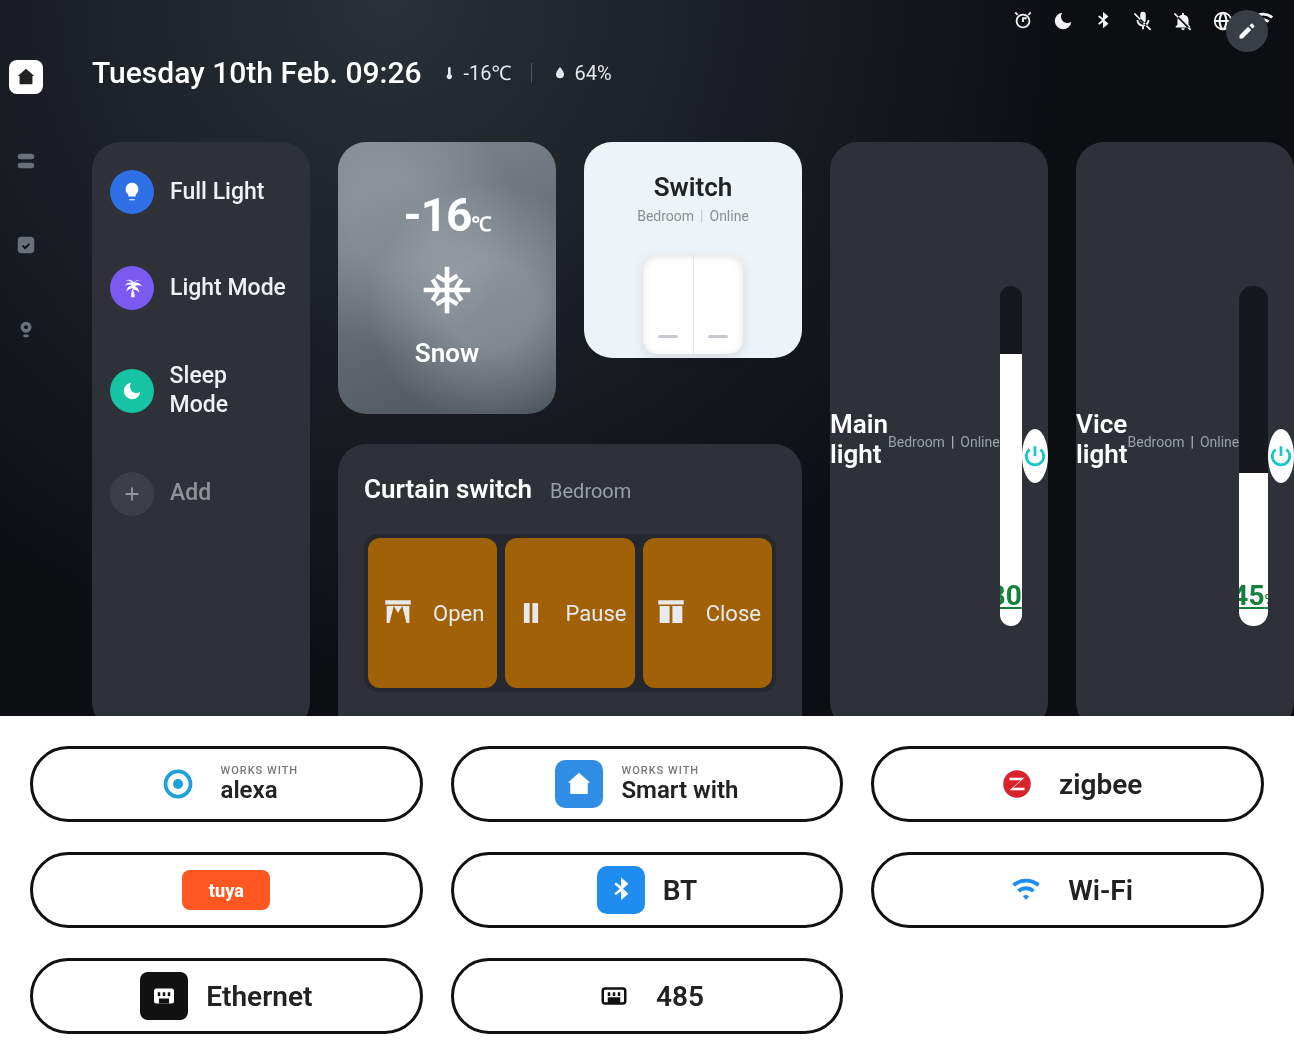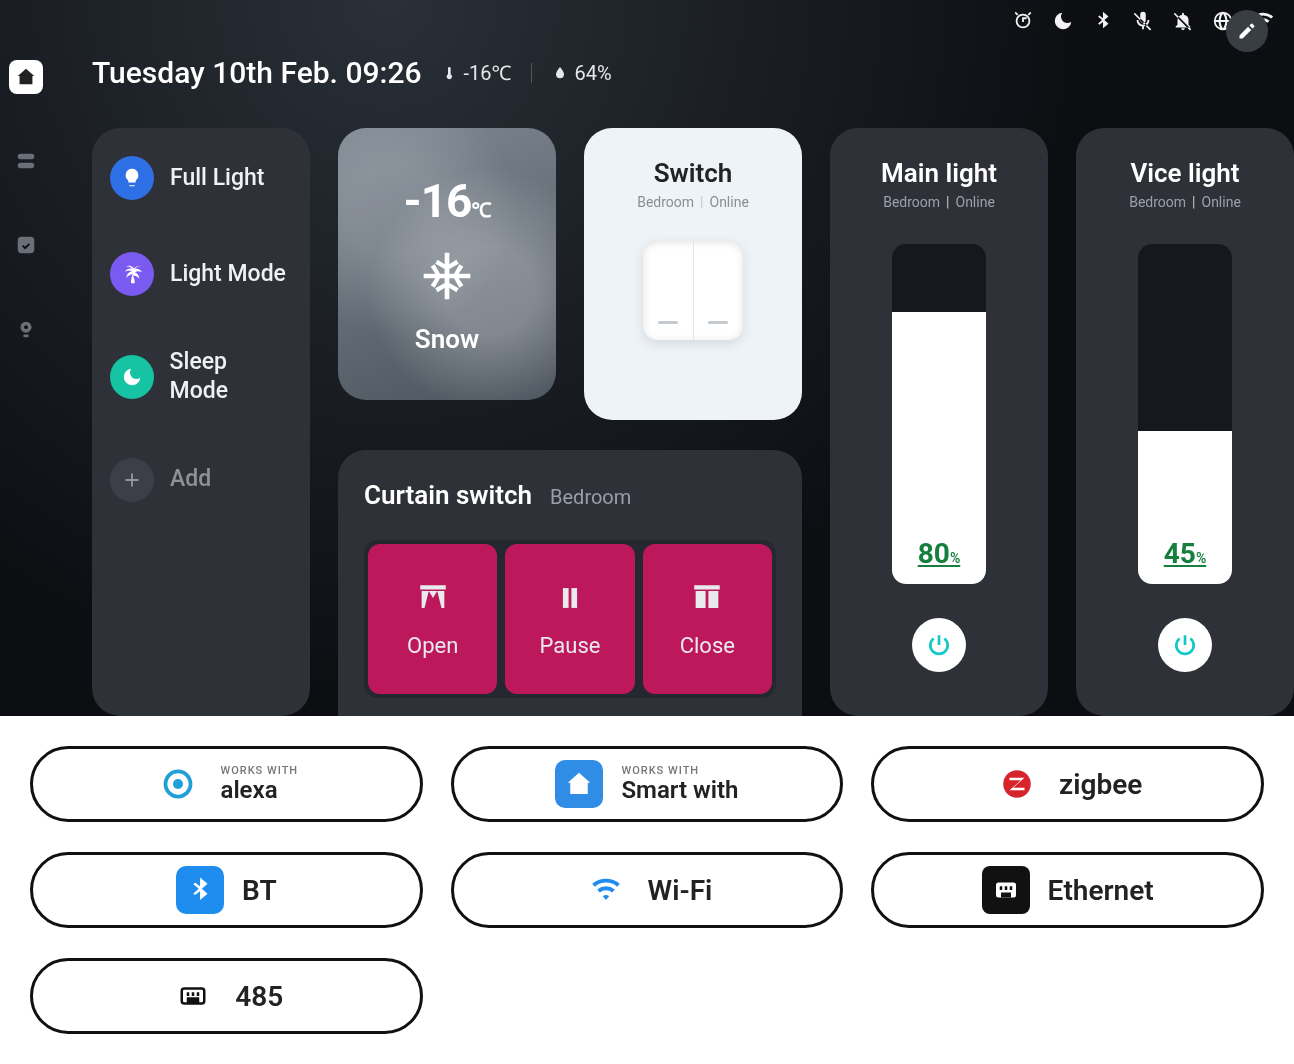--- a/index.html
+++ b/index.html
@@ -18,21 +18,21 @@
   .statusbar .sicon { width: 22px; height: 22px; fill: #fff; opacity: .95; }
 
   
   .rail { width: 90px; padding-top: 60px; display: flex; flex-direction: column; align-items: center; gap: 50px; }
   .rail .railbtn { width: 34px; height: 34px; border-radius: 8px; display: flex; align-items: center; justify-content: center; }
   .rail .railbtn.active { background: #fff; }
   .rail svg { width: 22px; height: 22px; fill: #6a6f78; }
   .rail .railbtn.active svg { fill: #222; }
 
   .content { flex: 1; padding: 55px 0 0 40px; position: relative; }
-  .topline { display: flex; align-items: center; gap: 20px; margin-bottom: 38px; }
+  .topline { display: flex; align-items: center; gap: 20px; margin-bottom: 52px; }
   .datetime { font-size: 30px; font-weight: 500; }
   .metric { display: flex; align-items: center; gap: 6px; font-size: 20px; color: #e5e7ea; }
   .metric svg { width: 16px; height: 20px; fill: #e5e7ea; }
   .vbar { width: 1px; height: 20px; background: #555; }
   .editbtn { position: absolute; top: 10px; right: 26px; width: 42px; height: 42px; border-radius: 50%; background: #393d44; display: flex; align-items: center; justify-content: center; }
   .editbtn svg { width: 20px; height: 20px; fill: #fff; }
 
   .cards { display: flex; gap: 28px; align-items: stretch; }
 
   
@@ -51,39 +51,39 @@
     content:""; position:absolute; inset:0; border-radius:28px;
     background: radial-gradient(circle at 70% 60%, rgba(255,255,255,.25) 0 20%, transparent 55%),
                 radial-gradient(circle at 25% 30%, rgba(255,255,255,.15) 0 18%, transparent 50%);
   }
   .weather > * { position:relative; }
   .temp { font-size: 46px; font-weight: 700; letter-spacing: -1px; }
   .temp small { font-size: 20px; font-weight: 600; }
   .weather svg.snow { width: 56px; height: 56px; fill: #fff; }
   .wcond { font-size: 26px; font-weight: 600; }
 
-  .switch { width: 218px; height: 292px; border-radius: 28px; background: #eef3f8; color: #222; display: flex; flex-direction: column; align-items: center; padding: 30px 0 0 0; }
+  .switch { width: 218px; height: 216px; border-radius: 28px; background: #eef3f8; color: #222; display: flex; flex-direction: column; align-items: center; padding: 30px 0 0 0; }
   .switch h3 { font-size: 26px; font-weight: 600; }
   .lloc { font-size: 14px; color: #8a8f97; margin-top: 6px; }
   .lloc .divpipe { color: #c4c8ce; margin: 0 6px; }
   .switchbox { margin-top: 30px; width: 100px; height: 100px; border-radius: 14px; background: #fff; box-shadow: 0 2px 8px rgba(0,0,0,.12) inset, 0 4px 12px rgba(0,0,0,.1); display: flex; }
   .switchbox .half { flex:1; border-right: 1px solid #e3e5e8; position: relative; }
   .switchbox .half:last-child { border-right: none; }
   .switchbox .half::after { content:""; position:absolute; bottom:16px; left:50%; transform:translateX(-50%); width: 20px; height: 3px; background:#c5cad0; border-radius:2px; }
 
   .curtain { width: 464px; height: 336px; border-radius: 28px; background: #2e3138; padding: 30px 26px; }
   .curtain h3 { display: inline; font-size: 26px; font-weight: 600; }
   .curtain .croom { font-size: 20px; color: #9a9ea6; margin-left: 14px; }
   .cbtns { display: flex; gap: 8px; margin-top: 30px; background:#25282e; border-radius:14px; padding:4px; }
-  .cbtn { flex:1; height: 150px; border-radius: 12px; background: #be185d; display: flex; flex-direction: column; align-items: center; justify-content: center; gap: 18px; cursor: pointer; }
+  .cbtn { flex:1; height: 150px; border-radius: 12px; background: #a16207; display: flex; flex-direction: row; align-items: center; justify-content: center; gap: 18px; cursor: pointer; }
   .cbtn svg { width: 34px; height: 34px; fill: #e9eaed; }
   .cbtn span { font-size: 22px; color: #e9eaed; }
 
   
-  .light { width: 218px; height: 588px; border-radius: 28px; background: #2e3138; display: flex; flex-direction: column; align-items: center; padding: 30px 0 24px 0; }
+  .light { width: 218px; height: 588px; border-radius: 28px; background: #2e3138; display: flex; flex-direction: row; align-items: center; padding: 30px 0 24px 0; }
   .light h3 { font-size: 26px; font-weight: 600; }
   .light .lloc { color: #9ca1a9; }
   .light .track { margin-top: 34px; width: 94px; height: 340px; background: #15181d; border-radius: 14px; position: relative; overflow: hidden; }
   .light .fill { position: absolute; bottom: 0; left: 0; right: 0; background: #fff; display: flex; align-items: flex-end; justify-content: center; padding-bottom: 14px; }
   .light .pct { font-size: 28px; font-weight: 700; color: #15803d; text-decoration: underline; }
   .light .pct small { font-size: 14px; font-weight: 600; }
   .light .power { margin-top: 34px; width: 54px; height: 54px; border-radius: 50%; background: #fff; display: flex; align-items: center; justify-content: center; cursor: pointer; }
   .light .power svg { width: 26px; height: 26px; stroke: #13c8c8; fill: none; stroke-width: 2.5; }
 
   
@@ -320,20 +320,25 @@
   </div>
   <div class="pill">
     <div class="badge">
         <svg viewBox="0 0 24 24">
           <circle cx="12" cy="12" r="11" fill="#d7242b"></circle>
           <path fill="#fff" d="M6 7h12l-9 8h9v2H6l9-8H6z"></path>
         </svg>
       </div>
     <span>zigbee</span>
   </div>
+  <div class="pill tuya">
+    <div class="badge">
+        <span>tuya</span>
+      </div>
+  </div>
   <div class="pill">
     <div class="badge" style="background:#1f8cf0;border-radius:10px">
         <svg viewBox="0 0 24 24" fill="#fff">
           <path d="M12 2l6 5-4.5 4L18 15l-6 5V13l-4 3-1.3-1.3L11 11 6.7 7.3 8 6l4 3z"></path>
         </svg>
       </div>
     <span>BT</span>
   </div>
   <div class="pill">
     <div class="badge">

